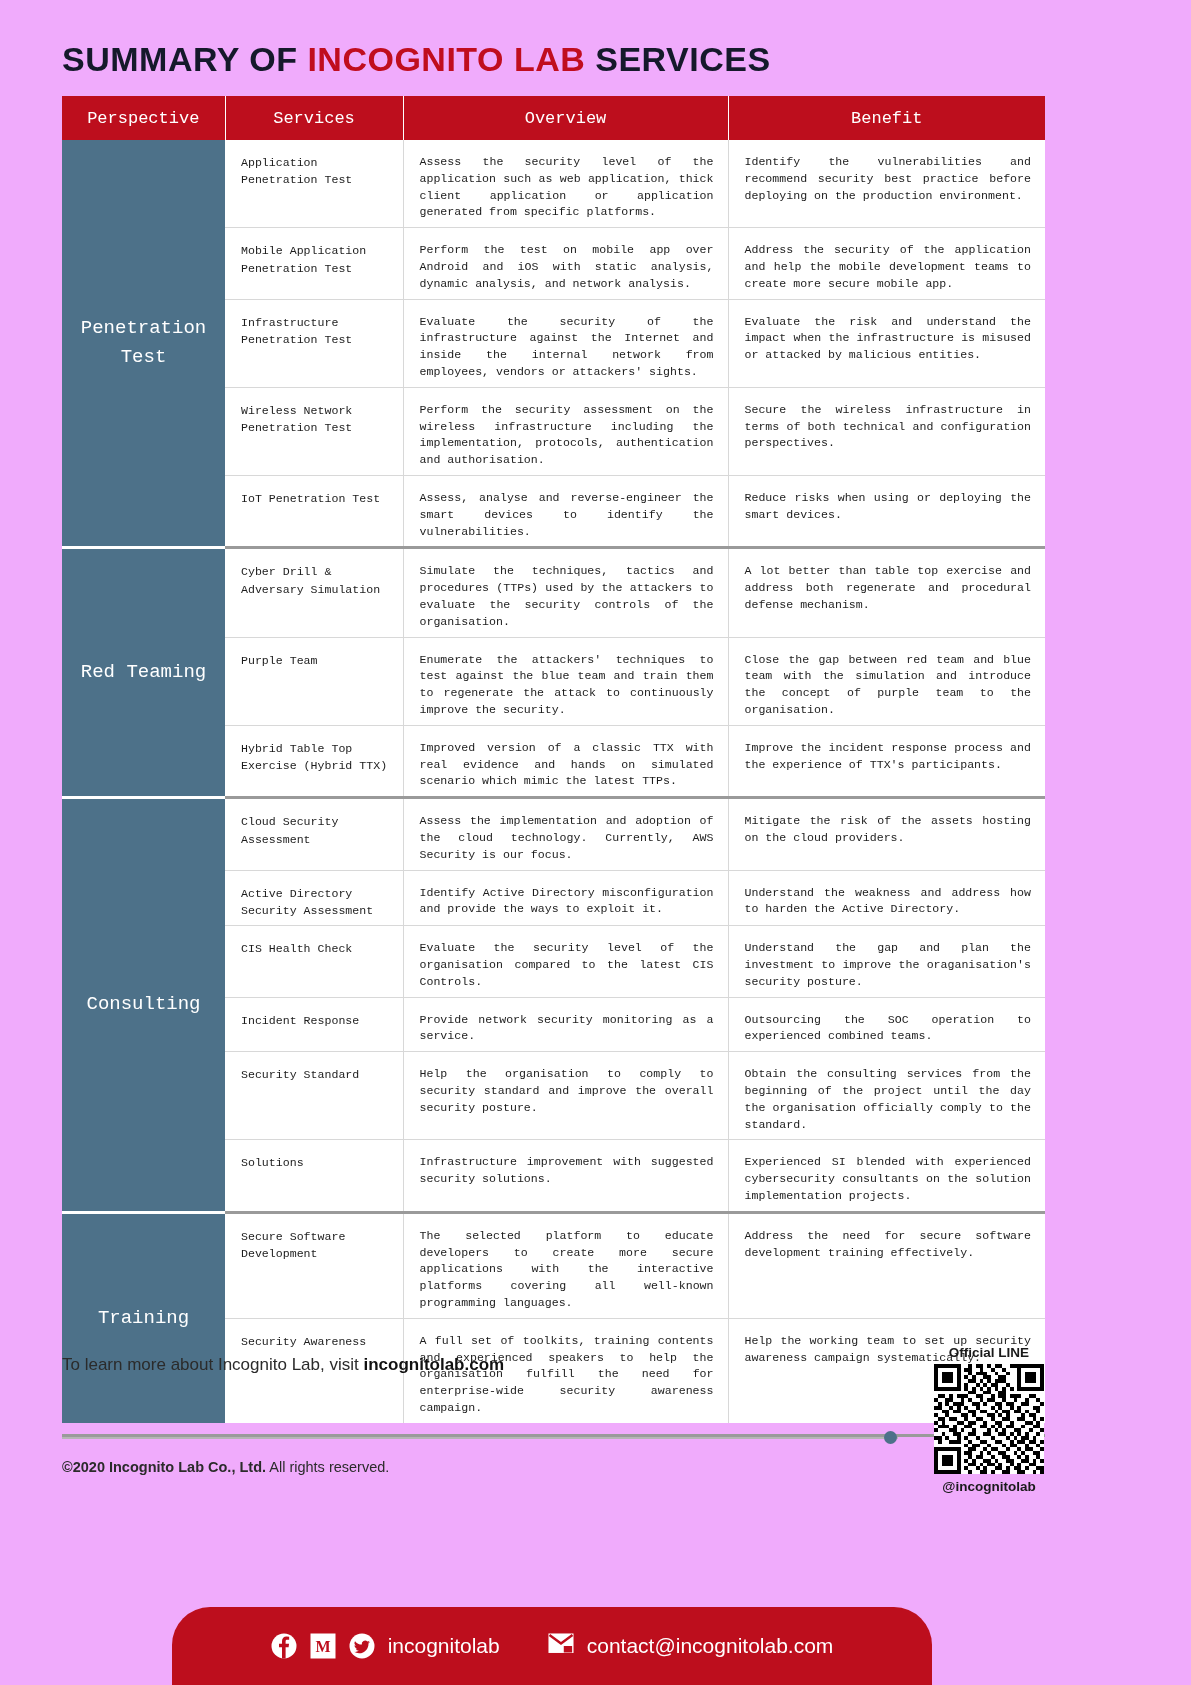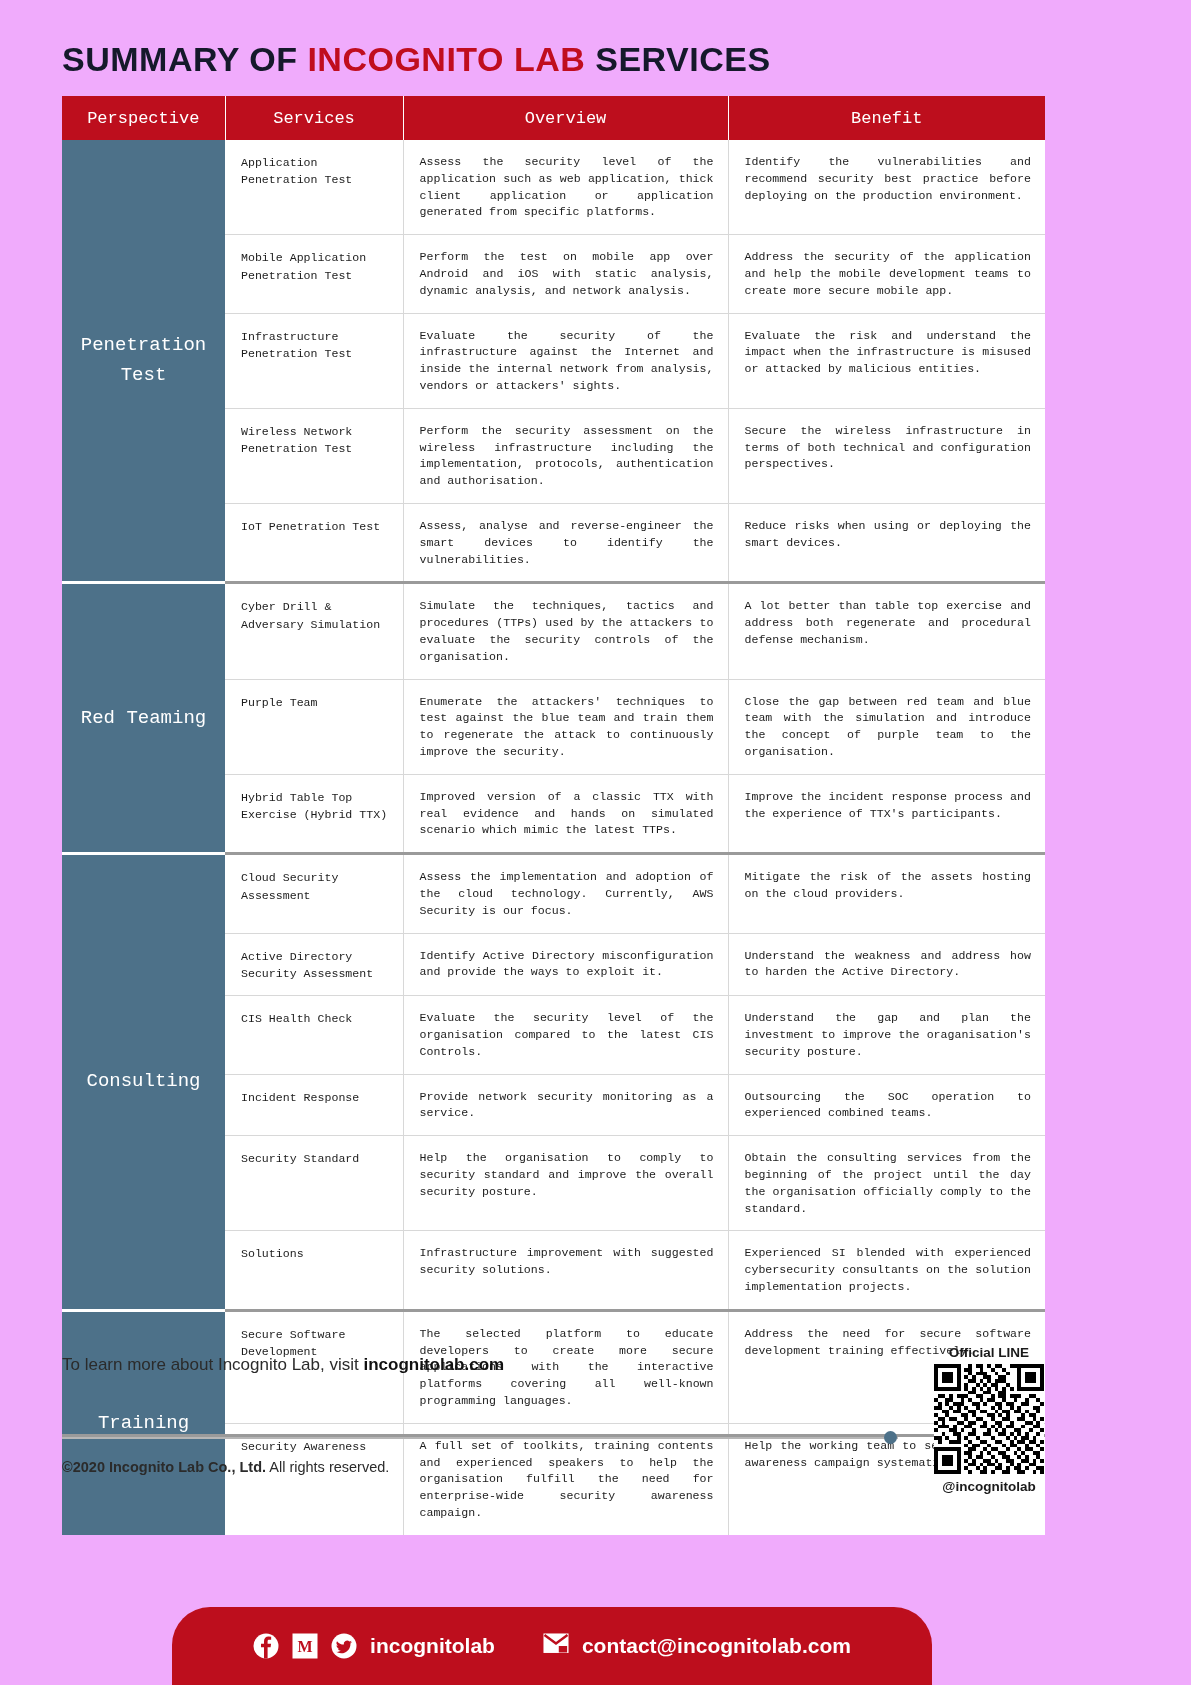--- a/index.html
+++ b/index.html
@@ -67,21 +67,21 @@
     vertical-align: middle;
     line-height: 1.55;
     padding: 4px 16px;
     border-bottom: 3px solid #ffffff;
   }
   td.svc, td.over, td.ben {
     background: #ffffff;
     font-size: 11.6px;
     color: #1c1c1c;
     line-height: 1.45;
-    padding: 14px 14px 13px 16px;
+    padding: 14px 14px 6px 16px;
     vertical-align: top;
     border-bottom: 1px solid #d8d8d8;
     border-right: 1px solid #d8d8d8;
   }
   td.ben { border-right: none; }
   td.over, td.ben { text-align: justify; text-justify: inter-word; }
   td.svc { line-height: 1.5; }
 
   
   tr.group-start > td.svc,
@@ -162,21 +162,21 @@
     border-top-right-radius: 38px;
     display: flex;
     align-items: center;
     justify-content: center;
     gap: 48px;
   }
   .banner-group { display: flex; align-items: center; gap: 13px; }
   .banner-text {
     color: #ffffff;
     font-size: 21px;
-    font-weight: bold;
+    font-weight: normal;
     white-space: nowrap;
   }
   .ico { width: 26px; height: 26px; display: inline-block; }
   .ico svg { display: block; }
 </style>
 </head>
 <body>
 
 <div class="page">
 
@@ -201,21 +201,21 @@
             <td class="over">Assess the security level of the application such as web application, thick client application or application generated from specific platforms.</td>
             <td class="ben">Identify the vulnerabilities and recommend security best practice before deploying on the production environment.</td>
           </tr>
           <tr>
             <td class="svc">Mobile Application Penetration Test</td>
             <td class="over">Perform the test on mobile app over Android and iOS with static analysis, dynamic analysis, and network analysis.</td>
             <td class="ben">Address the security of the application and help the mobile development teams to create more secure mobile app.</td>
           </tr>
           <tr>
             <td class="svc">Infrastructure Penetration Test</td>
-            <td class="over">Evaluate the security of the infrastructure against the Internet and inside the internal network from analysis, vendors or attackers' sights.</td>
+            <td class="over">Evaluate the security of the infrastructure against the Internet and inside the internal network from employees, vendors or attackers' sights.</td>
             <td class="ben">Evaluate the risk and understand the impact when the infrastructure is misused or attacked by malicious entities.</td>
           </tr>
           <tr>
             <td class="svc">Wireless Network Penetration Test</td>
             <td class="over">Perform the security assessment on the wireless infrastructure including the implementation, protocols, authentication and authorisation.</td>
             <td class="ben">Secure the wireless infrastructure in terms of both technical and configuration perspectives.</td>
           </tr>
           <tr>
             <td class="svc">IoT Penetration Test</td>
             <td class="over">Assess, analyse and reverse-engineer the smart devices to identify the vulnerabilities.</td>

